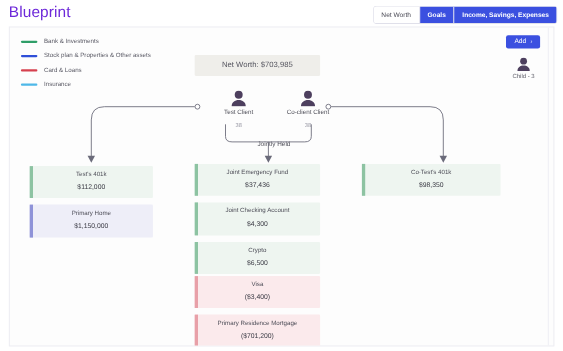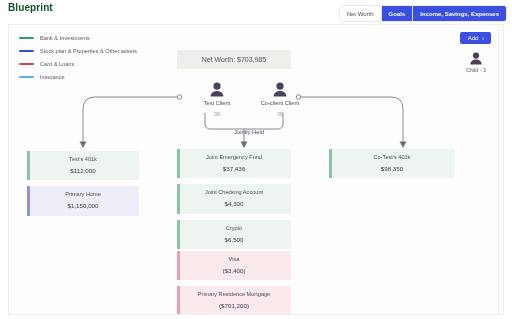--- a/index.html
+++ b/index.html
@@ -12,24 +12,23 @@
   #app {
     position: relative;
     width: 512px; height: 319px;
     background: #ffffff;
   }
 
   
   .page-title {
     position: absolute;
     left: 8px; top: 2px;
-    font-size: 10px;
-    color: #14532d;
+    font-size: 14px;
+    color: #6d28d9;
     letter-spacing: .1px;
-    font-weight: bold;
   }
   .tabs {
     position: absolute;
     right: 6px; top: 6px;
     display: flex;
     align-items: stretch;
     height: 15px;
     border-radius: 2px;
     overflow: hidden;
     box-shadow: 0 0 0 .5px #d6d6e4;

